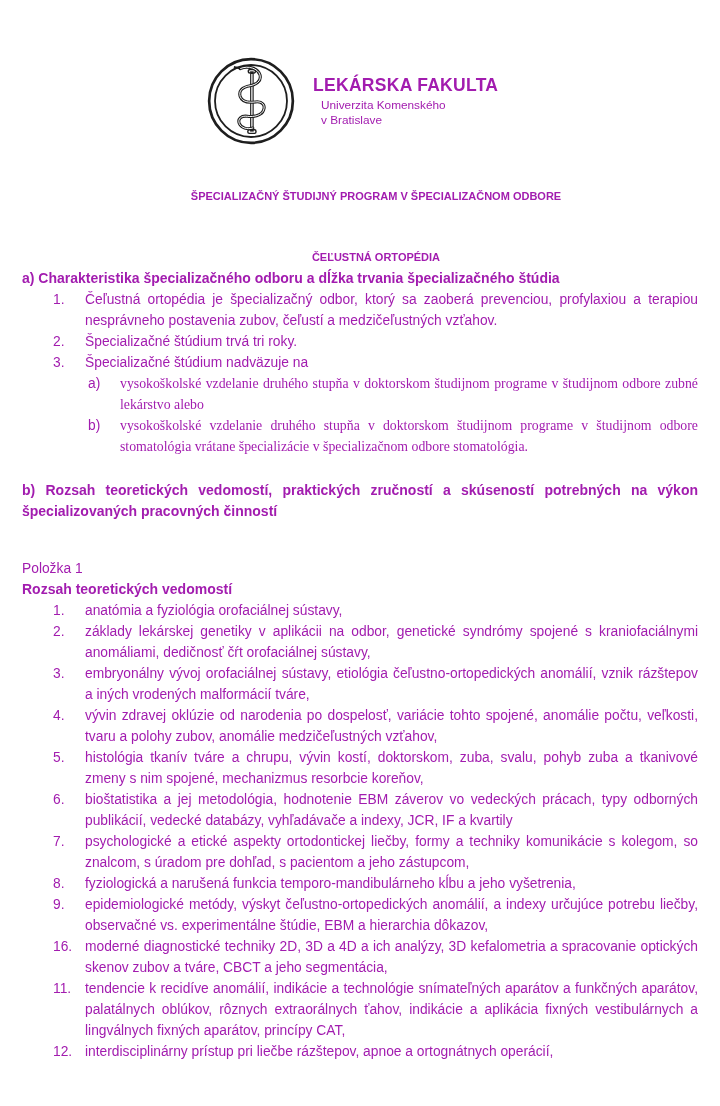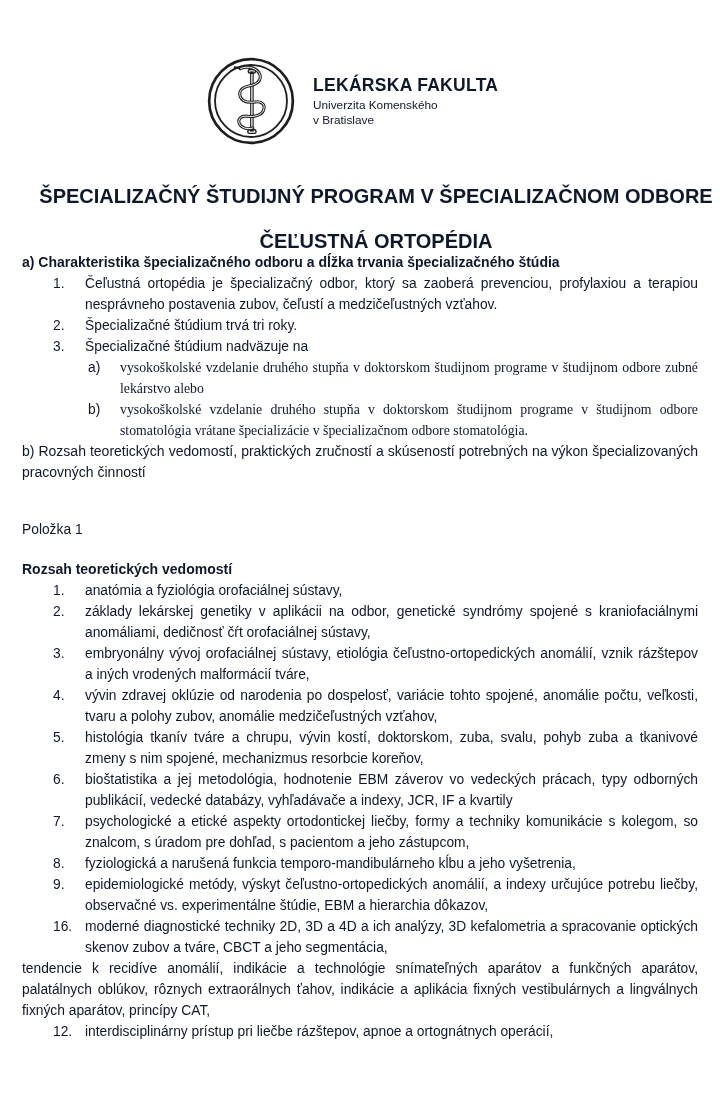--- a/index.html
+++ b/index.html
@@ -2,21 +2,21 @@
 <html><head>
 <meta charset="utf-8">
 <style>
   html,body { margin:0; padding:0; }
   body { background:#e9e9e9; }
   .page {
     position:relative;
     width:720px; height:1106px;
     margin:0 auto;
     background:#ffffff;
-    color:#0f172a;
+    color:#a21caf;
     font-family:"Liberation Sans", sans-serif;
     font-size:13.8px;
     line-height:21px;
     overflow:hidden;
   }
   
   .header {
     display:flex;
     align-items:center;
     padding:56px 0 0 206px;
@@ -26,44 +26,46 @@
   .faculty {
     font-size:17.5px;
     font-weight:bold;
     letter-spacing:0.3px;
     line-height:20px;
   }
   .univ {
     font-size:11.8px;
     line-height:14.5px;
     margin-top:3px;
+    margin-left:8px;
   }
   
   .title-block { margin-top:40px; text-align:center; }
   .title1, .title2 {
     font-weight:bold;
-    font-size:20px;
+    font-size:11px;
     line-height:21px;
     padding-left:32px;
   }
-  .title2 { margin-top:24px; }
+  .title2 { margin-top:40px; }
   
   .content { padding:0 22px; }
   .sec-a-heading {
     font-weight:bold;
     font-size:14px;
     text-align:justify;
   }
   .sec-b-heading {
-    font-weight:normal;
+    margin-top:23px;
+    font-weight:bold;
     font-size:14px;
     text-align:justify;
   }
   .polozka-label { margin-top:36px; }
-  .polozka-heading { font-weight:bold; font-size:14px;margin-top:19px; }
+  .polozka-heading { font-weight:bold; font-size:14px; }
   
   .olist { }
   .li { display:flex; }
   .num {
     flex:0 0 63px;
     padding-left:31px;
     box-sizing:border-box;
     text-align:left;
   }
   .li-body { flex:1 1 auto; text-align:justify; }
@@ -187,20 +189,21 @@
       </div>
       <div class="li">
         <span class="num">9.</span>
         <div class="li-body">epidemiologické metódy, výskyt čeľustno-ortopedických anomálií, a indexy určujúce potrebu liečby, observačné vs. experimentálne štúdie, EBM a hierarchia dôkazov,</div>
       </div>
       <div class="li">
         <span class="num">16.</span>
         <div class="li-body">moderné diagnostické techniky 2D, 3D a 4D a ich analýzy, 3D kefalometria a spracovanie optických skenov zubov a tváre, CBCT a jeho segmentácia,</div>
       </div>
       <div class="li">
+        <span class="num">11.</span>
         <div class="li-body">tendencie k recidíve anomálií, indikácie a technológie snímateľných aparátov a funkčných aparátov, palatálnych oblúkov, rôznych extraorálnych ťahov, indikácie a aplikácia fixných vestibulárnych a lingválnych fixných aparátov, princípy CAT,</div>
       </div>
       <div class="li">
         <span class="num">12.</span>
         <div class="li-body">interdisciplinárny prístup pri liečbe rázštepov, apnoe a ortognátnych operácií,</div>
       </div>
     </div>
 
   </div>
 </div>

